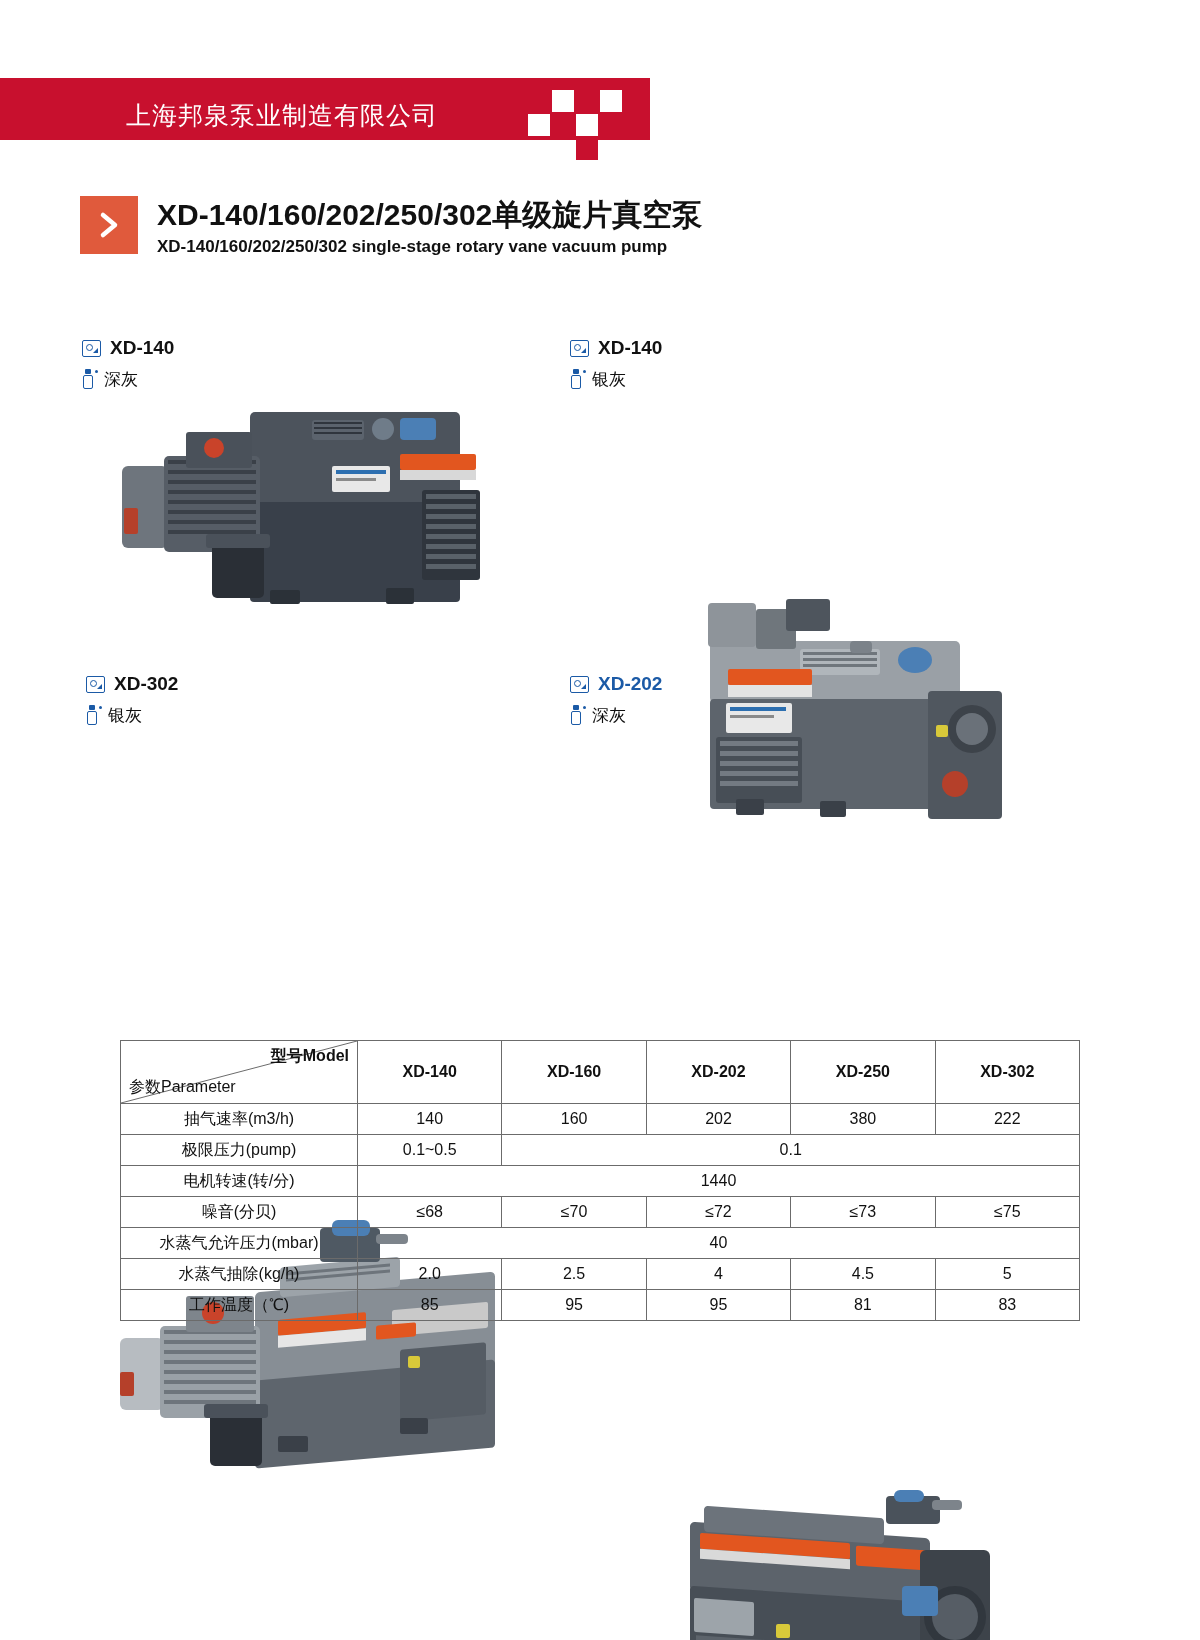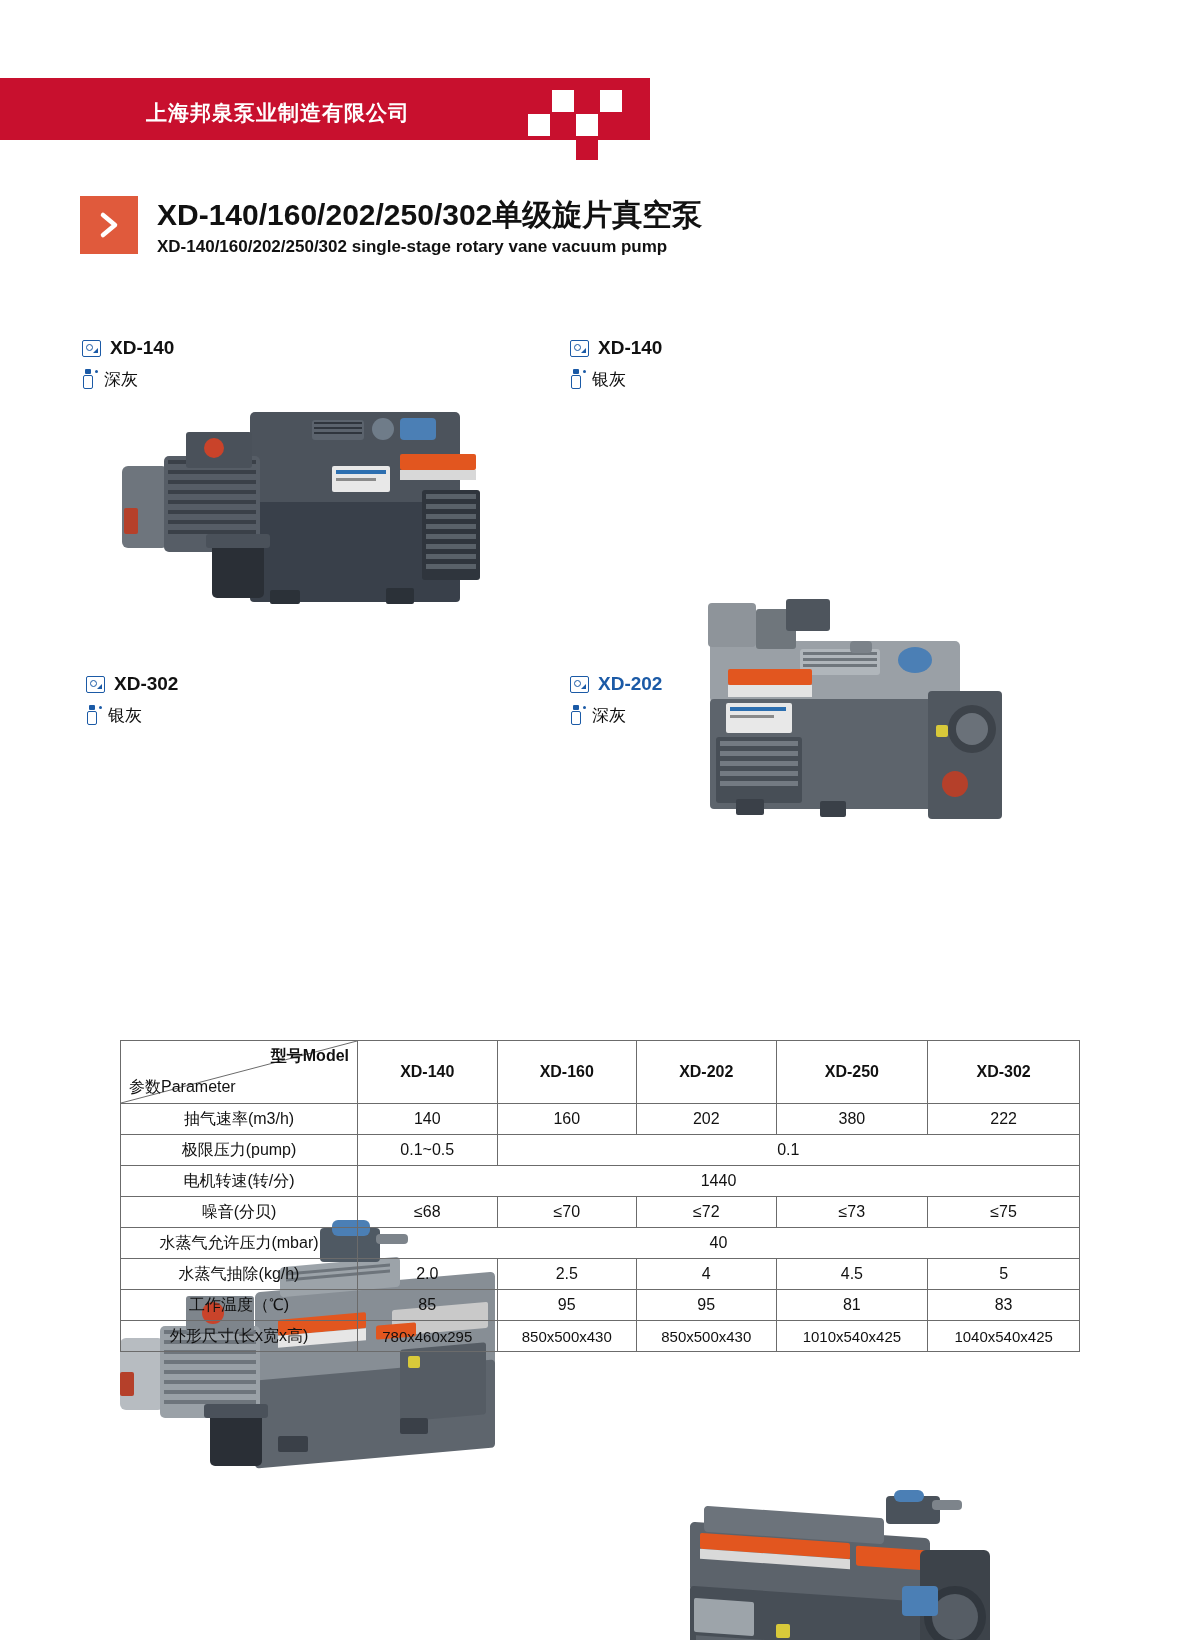--- a/index.html
+++ b/index.html
@@ -18,23 +18,23 @@
 
   
   .header {
     position: absolute;
     left: 0; top: 78px;
     width: 650px; height: 62px;
     background: #c8102e;
   }
   .header-title {
     position: absolute;
-    left: 146px; top: 99px;
-    font-size: 21px;
-    font-weight: bold;
+    left: 126px; top: 99px;
+    font-size: 25px;
+    font-weight: normal;
     color: #ffffff;
     letter-spacing: 1px;
   }
   .pixel {
     position: absolute;
     background: #ffffff;
   }
 
   
   .arrow-badge {
@@ -521,22 +521,14 @@
       <td class="rowhead">工作温度（℃)</td>
       <td>85</td>
       <td>95</td>
       <td>95</td>
       <td>81</td>
       <td>83</td>
     </tr>
 
 
 
-    <tr>
-      <td class="rowhead">外形尺寸(长x宽x高)</td>
-      <td class="small">780x460x295</td>
-      <td class="small">850x500x430</td>
-      <td class="small">850x500x430</td>
-      <td class="small">1010x540x425</td>
-      <td class="small">1040x540x425</td>
-    </tr>
   </tbody>
 </table>
 
 </body></html>

